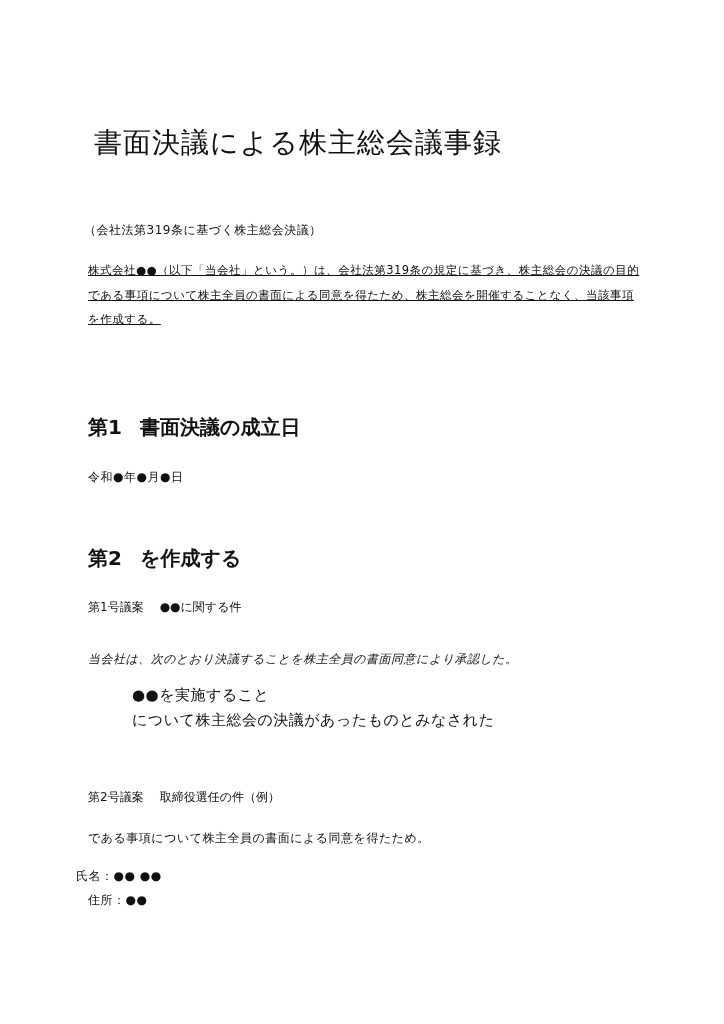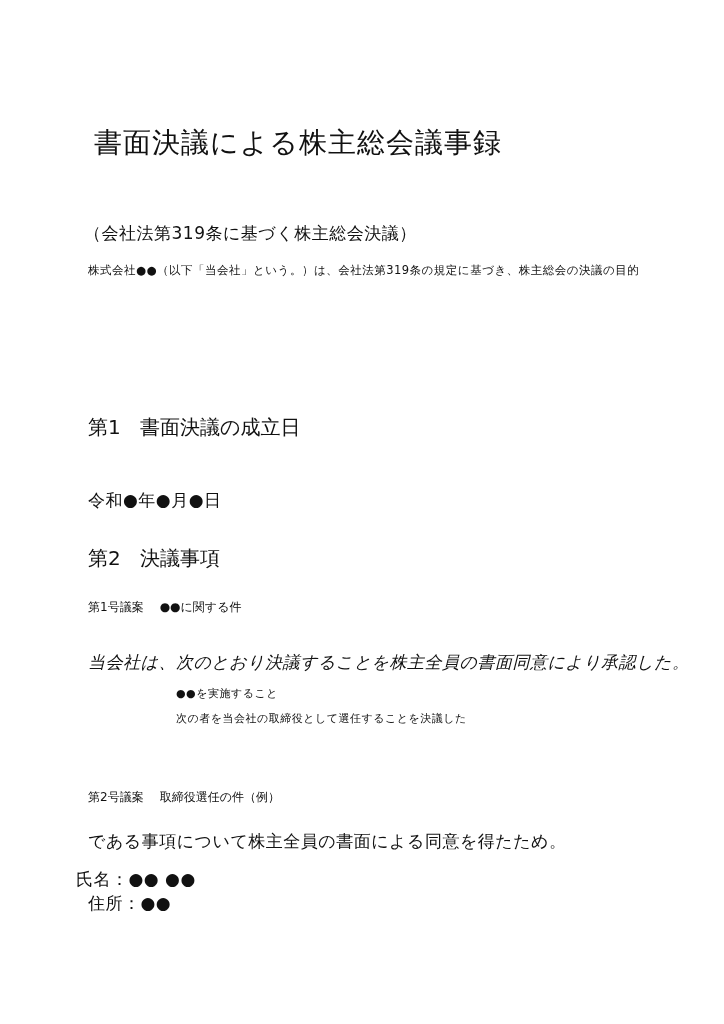--- a/index.html
+++ b/index.html
@@ -23,79 +23,80 @@
     .title {
       left: 0;
       width: 596px;
       top: 124px;
       text-align: center;
       font-size: 28px;
       letter-spacing: 1px;
       font-weight: normal;
     }
     .small {
-      font-size: 17px;
+      font-size: 12px;
       letter-spacing: 0.5px;
     }
     .para {
       left: 88px;
       width: 560px;
       top: 258px;
       font-size: 11.5px;
       line-height: 24.5px;
       letter-spacing: 0.5px;
       white-space: normal;
     }
-    .para span { display: block; white-space: nowrap; }
+    .para span { display: block; white-space: nowrap; text-decoration: underline; }
     .h1 {
       font-size: 20px;
-      font-weight: normal;
+      font-weight: bold;
     }
     .h1 .num { display: inline-block; width: 52px; }
     .h2 {
       font-size: 12px;
       font-weight: normal;
     }
     .h2 .gap { display: inline-block; width: 16px; }
     .list-line {
       left: 132px;
-      font-size: 11px;
+      font-size: 15px;
       letter-spacing: 0.5px;
-      margin-left: 44px;
     }
   </style>
 </head>
 <body>
 
 <h1 class="abs title">書面決議による株主総会議事録</h1>
 
 <p class="abs small" style="left:84px; top:222px;">（会社法第319条に基づく株主総会決議）</p>
 
 <div class="abs para">
   <span>株式会社●●（以下「当会社」という。）は、会社法第319条の規定に基づき、株主総会の決議の目的</span>
+  <span>である事項について株主全員の書面による同意を得たため、株主総会を開催することなく、当該事項</span>
+  <span>を作成する。</span>
 </div>
 
 <h2 class="abs h1" style="left:88px; top:414px;">
   <span class="num">第1</span><span>書面決議の成立日</span>
 </h2>
 
-<p class="abs small" style="left:88px; top:489px;">令和●年●月●日</p>
+<p class="abs small" style="left:88px; top:469px;">令和●年●月●日</p>
 
 <h2 class="abs h1" style="left:88px; top:545px;">
-  <span class="num">第2</span><span>決議事項</span>
+  <span class="num">第2</span><span>を作成する</span>
 </h2>
 
 <h3 class="abs h2" style="left:88px; top:599px;">
   <span>第1号議案</span><span class="gap"></span><span>●●に関する件</span>
 </h3>
 
 <p class="abs small" style="left:88px; top:651px;font-style:italic;">当会社は、次のとおり決議することを株主全員の書面同意により承認した。</p>
 
 <p class="abs list-line" style="top:686px;">●●を実施すること</p>
-<p class="abs list-line" style="top:711px;">次の者を当会社の取締役として選任することを決議した</p>
+<p class="abs list-line" style="top:711px;">について株主総会の決議があったものとみなされた</p>
 
 <h3 class="abs h2" style="left:88px; top:789px;">
   <span>第2号議案</span><span class="gap"></span><span>取締役選任の件（例）</span>
 </h3>
 
 <p class="abs small" style="left:88px; top:830px;">である事項について株主全員の書面による同意を得たため。</p>
 
 <p class="abs small" style="left:76px; top:868px;">
   <span>氏名：</span><span>●● ●●</span>
 </p>

